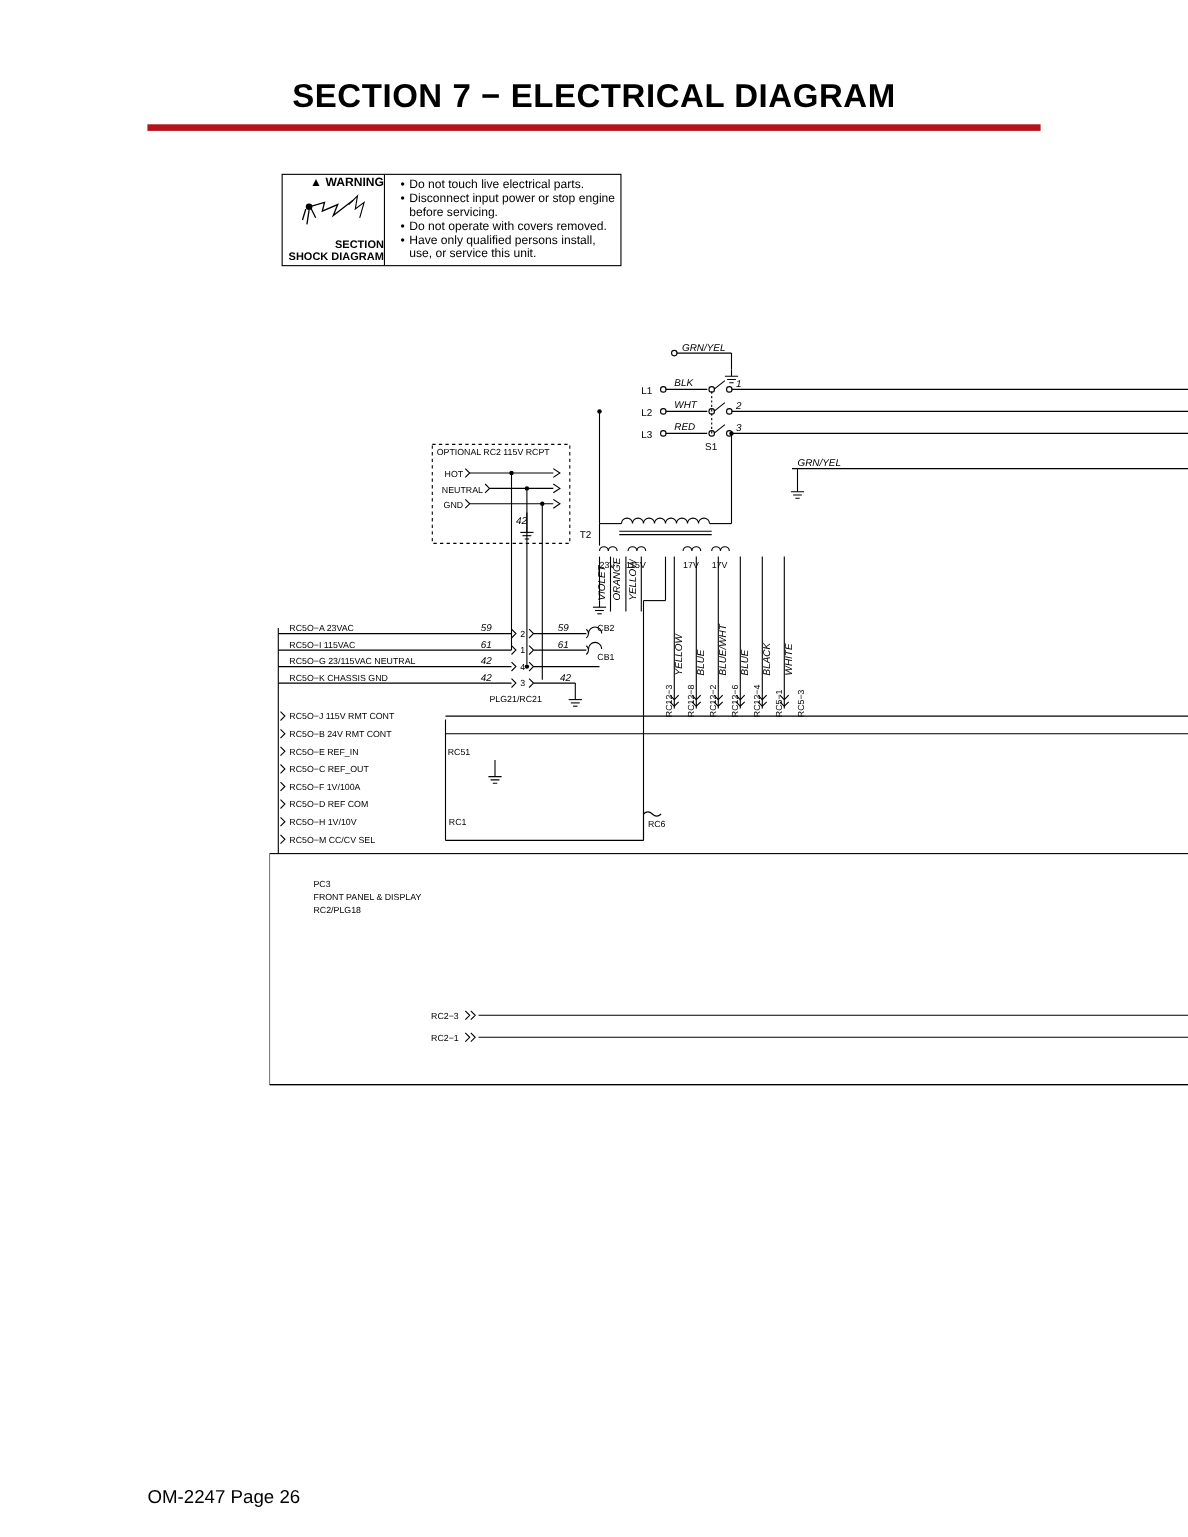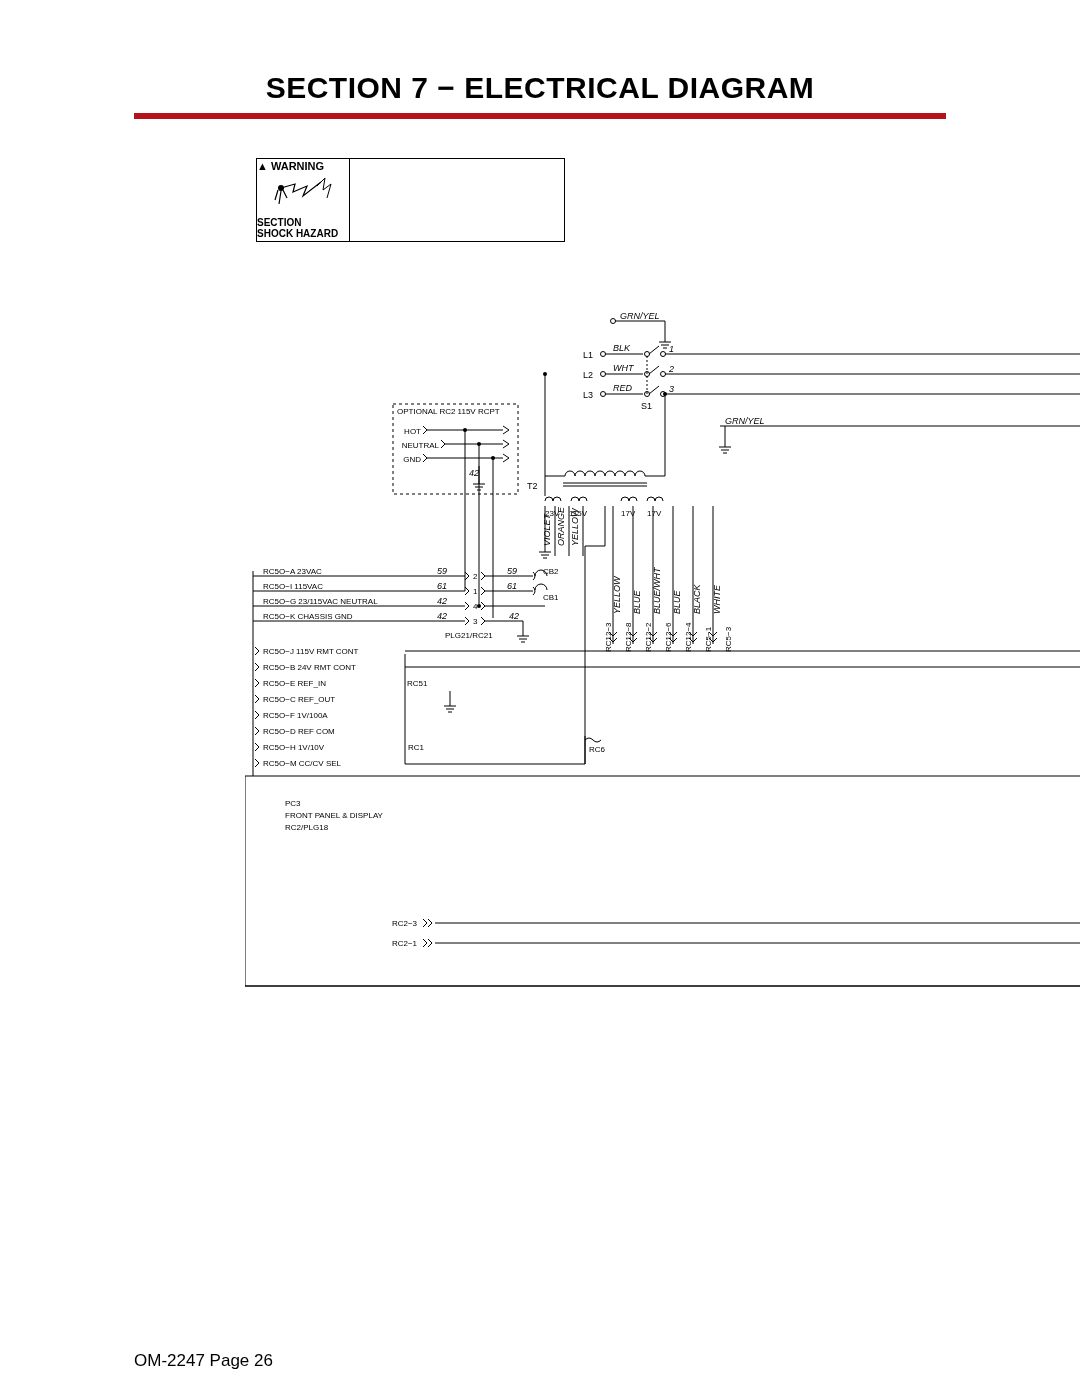--- a/index.html
+++ b/index.html
@@ -1,20 +1,20 @@
 <!DOCTYPE html>
 <html><head>
 <meta charset="utf-8">
 <style>
   html,body{margin:0;padding:0;background:#fff;font-family:Arial,Helvetica,sans-serif;color:#000}
   .page{width:982px;height:1397px;position:relative;margin:16px auto}
   .title{text-align:center;font-weight:bold;font-size:30px;padding-top:55px;letter-spacing:.5px}
   .red-bar{height:6px;background:#b5121b;margin:8px 85px 0 85px}
   .warn-box{position:absolute;left:207px;top:142px;width:307px;border:1px solid #000;font-size:11px;display:flex}
-  .warn-left{width:92px;border-right:1px solid #000;text-align:left}
+  .warn-left{width:92px;border-right:1px solid #000;text-align:right}
   .warn-head{font-weight:bold;font-size:11px;padding:1px 0;border-bottom:0}
   .warn-head .tri{font-size:11px}
   .shock-icon{height:44px;display:flex;align-items:center;justify-content:center}
   .warn-sub{font-weight:bold;font-size:10px;line-height:11px;padding-bottom:2px}
   .warn-right{flex:1;padding:2px 4px}
   .warn-right ul{margin:0;padding-left:10px;list-style:none}
   .warn-right li{position:relative;padding-left:8px;margin:1px 0;line-height:12px}
   .warn-right li:before{content:"•";position:absolute;left:0;top:0}
   .diagram{position:absolute;left:196px;top:280px;width:892px;height:800px}
   .diagram svg{width:892px;height:800px}
@@ -35,21 +35,29 @@
   <div class="warn-left">
     <div class="warn-head"><span class="tri">▲</span> <span>WARNING</span></div>
     <div class="shock-icon">
       <svg width="60" height="38" viewBox="0 0 60 38">
         <path d="M8 12 L22 8 L20 16 L34 10 L30 20 L48 6" stroke="#000" stroke-width="1.2" fill="none"></path>
         <circle cx="8" cy="12" r="3" fill="#000"></circle>
         <path d="M5 14 L2 24 M8 15 L6 28 M10 14 L14 22" stroke="#000" stroke-width="1.2" fill="none"></path>
         <path d="M44 10 L52 2 L50 14 L58 8 L54 22" stroke="#000" stroke-width="1" fill="none"></path>
       </svg>
     </div>
-    <div class="warn-sub"><span>SECTION</span><br><span>SHOCK HAZARD</span></div>
+    <div class="warn-sub"><span>SECTION</span><br><span>SHOCK DIAGRAM</span></div>
+  </div>
+  <div class="warn-right">
+    <ul>
+      <li>Do not touch live electrical parts.</li>
+      <li>Disconnect input power or stop engine before servicing.</li>
+      <li>Do not operate with covers removed.</li>
+      <li>Have only qualified persons install, use, or service this unit.</li>
+    </ul>
   </div>
 </div>
 
 <div class="diagram">
 <svg viewBox="0 0 892 800">
   <defs>
     <g id="gnd">
             <line x1="0" y1="0" x2="0" y2="6" stroke="#000"></line>
             <line x1="-6" y1="6" x2="6" y2="6" stroke="#000"></line>
             <line x1="-4" y1="9" x2="4" y2="9" stroke="#000"></line>

